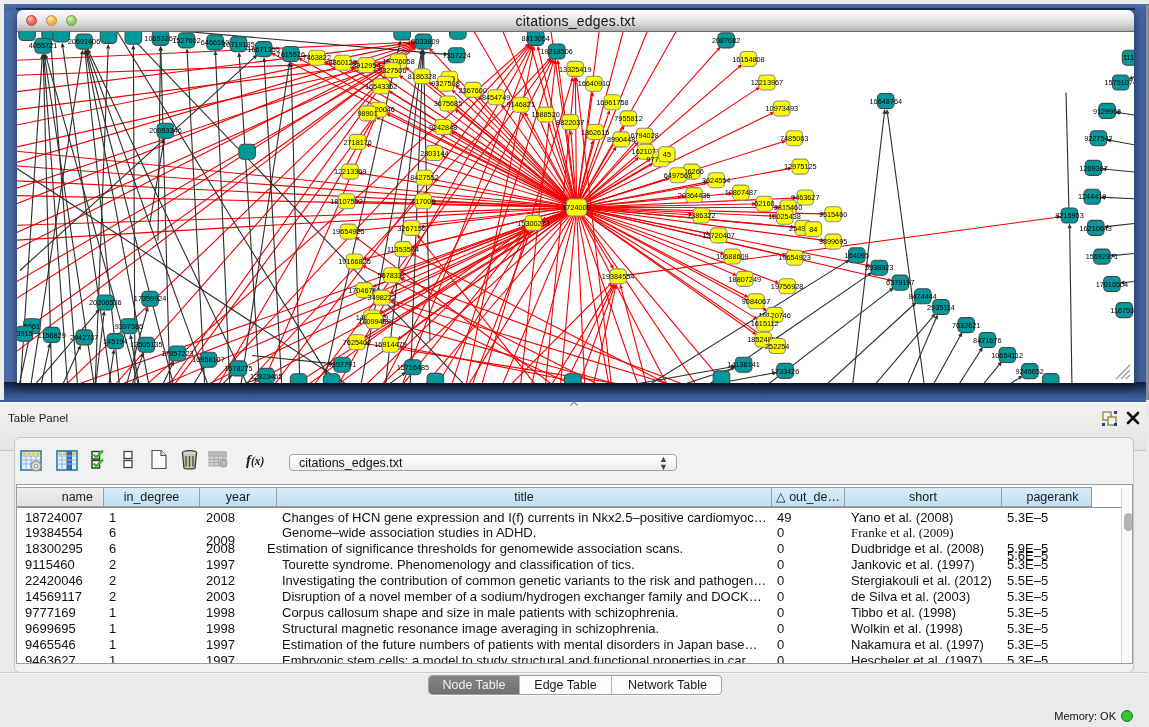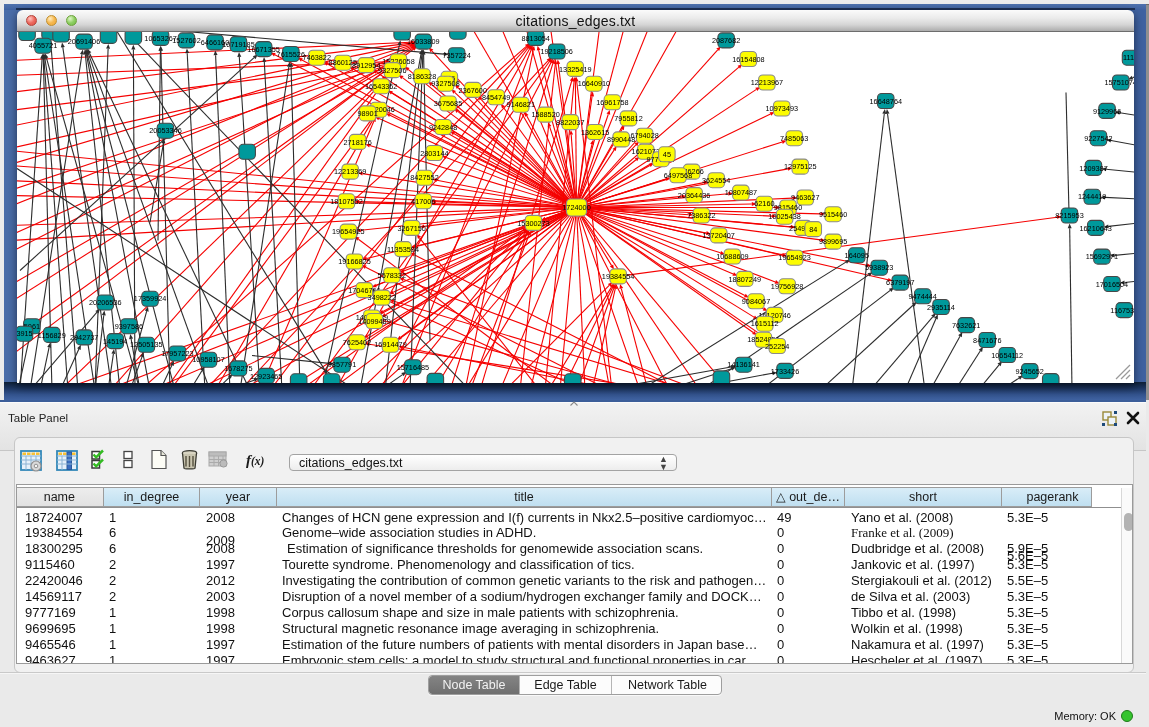--- a/index.html
+++ b/index.html
@@ -836,21 +836,21 @@
       </svg>
       <svg class="tpicon" style="left:208px" width="21" height="20" viewBox="0 0 21 20">
         <rect x="1" y="3" width="17" height="14" fill="#cfcfcf" stroke="#a9a9a9"></rect>
         <rect x="1" y="3" width="17" height="4" fill="#bdbdbd" stroke="#a9a9a9"></rect>
         <path d="M1 10.5 h17 M1 13.5 h17 M6 7 v10 M10.5 7 v10 M15 7 v10" stroke="#ababab"></path>
         <circle cx="15.5" cy="14.5" r="3.6" fill="#bbb" stroke="#9a9a9a"></circle>
       </svg>
       <div class="tpicon" style="left:246px;top:52px;font-size:15px;font-style:italic;font-weight:bold;color:#1a1a1a;font-family:'Liberation Serif',serif;">f<span style="font-size:11.5px;">(x)</span></div>
    <div id="combo">citations_edges.txt<span class="arr">▲<br>▼</span></div>
    <div id="tbl">
-     <div class="hcell" style="left:0;width:87px;border-left:none;background:linear-gradient(#ededed,#e2e2e2);text-align:right;padding-right:28px;">name</div>
+     <div class="hcell" style="left:0;width:87px;border-left:none;background:linear-gradient(#ededed,#e2e2e2);text-align:right;padding-right:10px;">name</div>
      <div class="hcell" style="left:87px;width:96px;">in_degree</div>
      <div class="hcell" style="left:183px;width:77px;">year</div>
      <div class="hcell" style="left:260px;width:495px;">title</div>
      <div class="hcell" style="left:755px;width:73px;">△ out_de…</div>
      <div class="hcell" style="left:828px;width:157px;">short</div>
      <div class="hcell" style="left:985px;width:90px;padding-left:12px;">pagerank</div>
      <div style="position:absolute;left:0;top:21.5px;width:1104px;height:1px;background:#8f8f8f"></div>
      <div class="trow" style="top:24.5px;">
           <span style="left:8px;">18724007</span>
           <span style="left:92px;">1</span>
@@ -866,21 +866,21 @@
           <span style="left:189px;margin-top:8px;">2009</span>
           <span style="left:265px;">Genome–wide association studies in ADHD.</span>
           <span style="left:760px;">0</span>
           <span style="left:834px;font-family:Liberation Serif, serif;">Franke et al. (2009)</span>
           <span style="left:990px;margin-top:23px;">5.6E–5</span>
         </div>
         <div class="trow" style="top:56.3px;padding-left:12px;">
           <span style="left:8px;">18300295</span>
           <span style="left:92px;">6</span>
           <span style="left:189px;">2008</span>
-          <span style="left:270px;">Estimation of significance thresholds for genomewide association scans.</span>
+          <span style="left:250px;">Estimation of significance thresholds for genomewide association scans.</span>
           <span style="left:760px;">0</span>
           <span style="left:834px;">Dudbridge et al. (2008)</span>
           <span style="left:990px;">5.9E–5</span>
         </div>
         <div class="trow" style="top:72.2px;">
           <span style="left:8px;">9115460</span>
           <span style="left:92px;">2</span>
           <span style="left:189px;">1997</span>
           <span style="left:265px;">Tourette syndrome. Phenomenology and classification of tics.</span>
           <span style="left:760px;">0</span>

